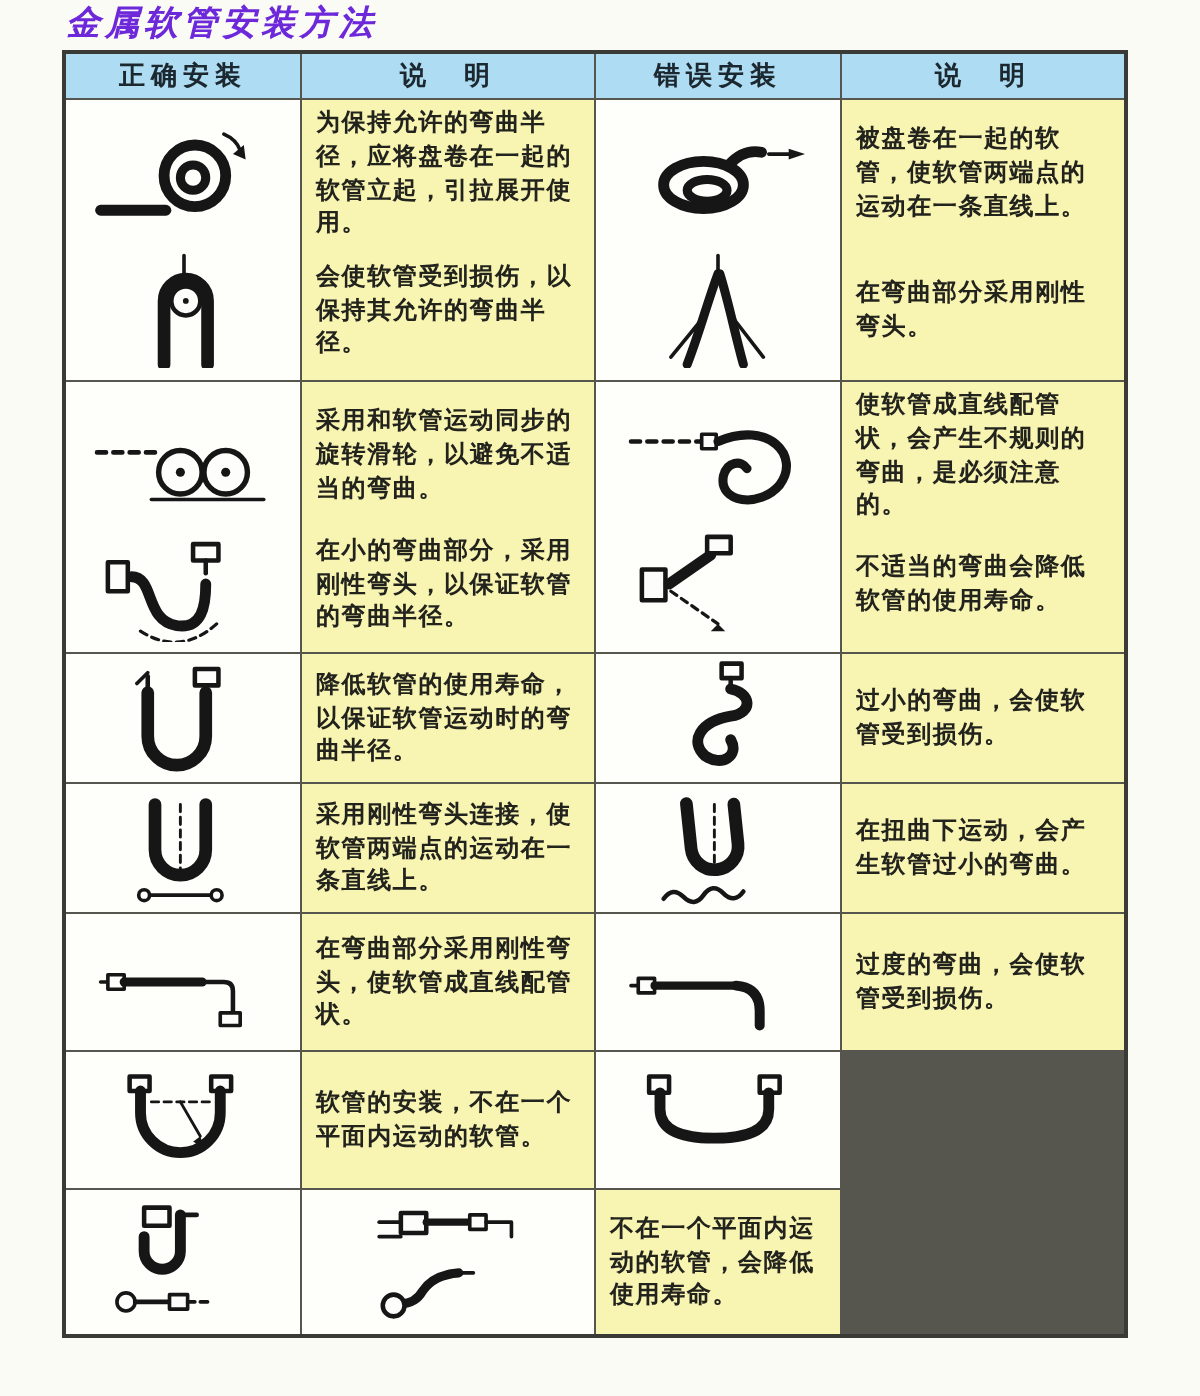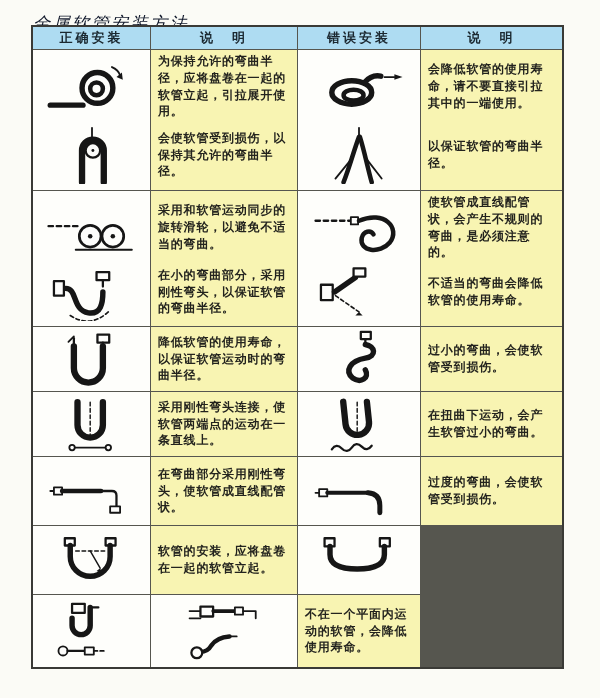--- a/index.html
+++ b/index.html
@@ -2,24 +2,24 @@
 <html style="--header-bg: #aedcf2; --desc-bg: #f8f4b2; --image-bg: #fefefb;"><head>
 <meta charset="utf-8">
 <style>
   html,body{margin:0;padding:0;}
   .page{
     position:relative;width:600px;height:698px;overflow:hidden;
     background:#fbfbf6;
     font-family:"DejaVu Sans","Liberation Sans",sans-serif;
   }
   .title{
-    position:absolute;left:33px;top:12px;margin:0;
+    position:absolute;left:33px;top:0;margin:0;
     font-family:"DejaVu Serif","Liberation Serif",serif;
-    font-style:italic;font-weight:normal;font-size:17px;
-    letter-spacing:2.5px;color:#0f172a;
+    font-style:italic;font-weight:bold;font-size:17px;
+    letter-spacing:2.5px;color:#6d28d9;
   }
   .hose-table{
     position:absolute;left:31px;top:25px;width:529px;
     border:2px solid #3a3a36;background:#56564f;
     display:flex;flex-direction:column;gap:1px;
   }
   .trow{display:grid;grid-template-columns:117px 146px 122px 141px;gap:1px;background:#56564f;}
   .hose-table > .trow:nth-child(1){height:22px;}
   .hose-table > .trow:nth-child(2){height:69px;}
   .hose-table > .trow:nth-child(3){height:70px;}
@@ -78,21 +78,21 @@
         <div class="icell">
           <svg viewBox="0 0 104 64" width="100" height="58" fill="none" stroke="#161616" stroke-linecap="round" stroke-linejoin="round">
             <ellipse cx="44" cy="38" rx="22" ry="13" stroke-width="6"></ellipse>
             <ellipse cx="46" cy="41" rx="11" ry="6" stroke-width="5"></ellipse>
             <path d="M58 27 q8 -9 18 -7" stroke-width="6"></path>
             <path d="M80 21 h11" stroke-width="2"></path>
             <path d="M91 18 l9 3 -9 3 z" fill="#161616" stroke="none"></path>
           </svg>
         </div>
         <div class="dcell">
-          <span>会降低软管的使用寿命，请不要直接引拉其中的一端使用。</span>
+          <span>被盘卷在一起的软管，使软管两端点的运动在一条直线上。</span>
         </div>
       </div>
       <div class="trow">
         <div class="icell">
           <svg viewBox="0 0 104 64" width="100" height="58" fill="none" stroke="#161616" stroke-linecap="round" stroke-linejoin="round">
             <path d="M52 2 V12" stroke-width="2"></path>
             <path d="M41 62 V27 A12 12 0 0 1 65 27 V62" stroke-width="7"></path>
             <circle cx="53" cy="27" r="8" fill="#fdfdfb" stroke-width="2.5"></circle>
             <circle cx="53" cy="27" r="1.6" fill="#161616" stroke="none"></circle>
           </svg>
@@ -103,21 +103,21 @@
         <div class="icell">
           <svg viewBox="0 0 104 64" width="100" height="58" fill="none" stroke="#161616" stroke-linecap="round" stroke-linejoin="round">
             <path d="M52 2 V10" stroke-width="2"></path>
             <path d="M52 12 C46 28 42 44 35 62" stroke-width="5"></path>
             <path d="M53 12 C58 28 61 44 66 62" stroke-width="5"></path>
             <path d="M44 36 L26 58" stroke-width="2"></path>
             <path d="M60 36 L77 58" stroke-width="2"></path>
           </svg>
         </div>
         <div class="dcell">
-          <span>以保证软管的弯曲半径。</span>
+          <span>在弯曲部分采用刚性弯头。</span>
         </div>
       </div>
       <div class="trow">
         <div class="icell">
           <svg viewBox="0 0 104 64" width="100" height="58" fill="none" stroke="#161616" stroke-linecap="round" stroke-linejoin="round">
             <path d="M4 30 H38" stroke-width="2.5" stroke-dasharray="5 4"></path>
             <circle cx="50" cy="41" r="12" fill="#fdfdfb" stroke-width="3"></circle>
             <circle cx="50" cy="41" r="2.5" fill="#161616" stroke="none"></circle>
             <circle cx="75" cy="41" r="12" fill="#fdfdfb" stroke-width="3"></circle>
             <circle cx="75" cy="41" r="2.5" fill="#161616" stroke="none"></circle>
@@ -244,21 +244,21 @@
           <svg viewBox="0 0 104 64" width="100" height="58" fill="none" stroke="#161616" stroke-linecap="round" stroke-linejoin="round">
             <rect x="22" y="8" width="11" height="8" fill="#fdfdfb" stroke-width="2.5"></rect>
             <rect x="67" y="8" width="11" height="8" fill="#fdfdfb" stroke-width="2.5"></rect>
             <path d="M28 16 V28 A22 22 0 0 0 72 28 V16" stroke-width="6"></path>
             <path d="M34 22 H66" stroke-width="1.6" stroke-dasharray="4 3"></path>
             <path d="M50 22 L61 41" stroke-width="1.6"></path>
             <path d="M61 41 l2 6 -6 -3 z" fill="#161616" stroke="none"></path>
           </svg>
         </div>
         <div class="dcell">
-          <span>软管的安装，应将盘卷在一起的软管立起。</span>
+          <span>软管的安装，不在一个平面内运动的软管。</span>
         </div>
         <div class="icell">
           <svg viewBox="0 0 104 64" width="100" height="58" fill="none" stroke="#161616" stroke-linecap="round" stroke-linejoin="round">
             <rect x="14" y="8" width="11" height="9" fill="#fdfdfb" stroke-width="2.5"></rect>
             <rect x="75" y="8" width="11" height="9" fill="#fdfdfb" stroke-width="2.5"></rect>
             <path d="M20 17 V26 Q20 42 50 42 Q80 42 80 26 V17" stroke-width="6"></path>
           </svg>
         </div>
       </div>
       <div class="trow">

